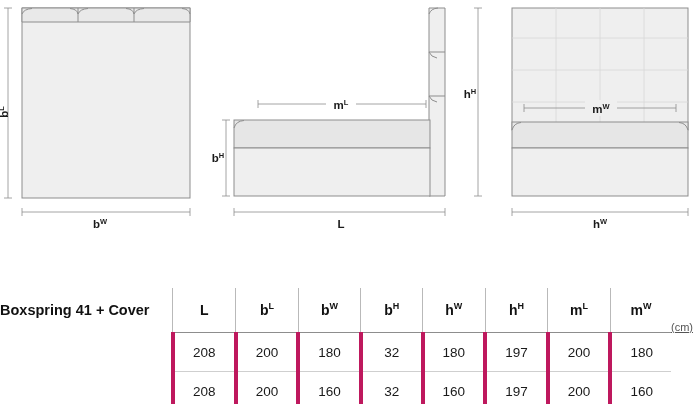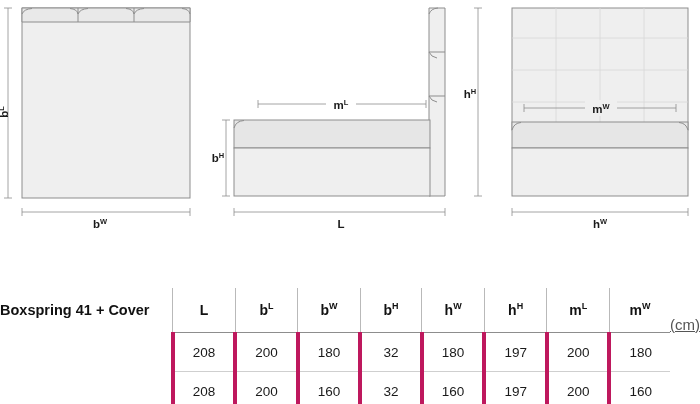--- a/index.html
+++ b/index.html
@@ -79,21 +79,21 @@
     vertical-align: middle;
     border-left: 4px solid #be185d;
     border-bottom: 1px solid #cfcfcf;
     color: #1a1a1a;
   }
   .row-last .val-cell {
     border-bottom: 1px solid #8d8d8d;
   }
   .unit-cell {
     width: 30px;
-    font-size: 15px;
+    font-size: 11px;
     color: #555;
     vertical-align: bottom;
     padding-bottom: 4px;
     padding-left: 3px;
     border: none;
     text-decoration: underline;
   }
   .unit-blank {
     border: none;
   }

